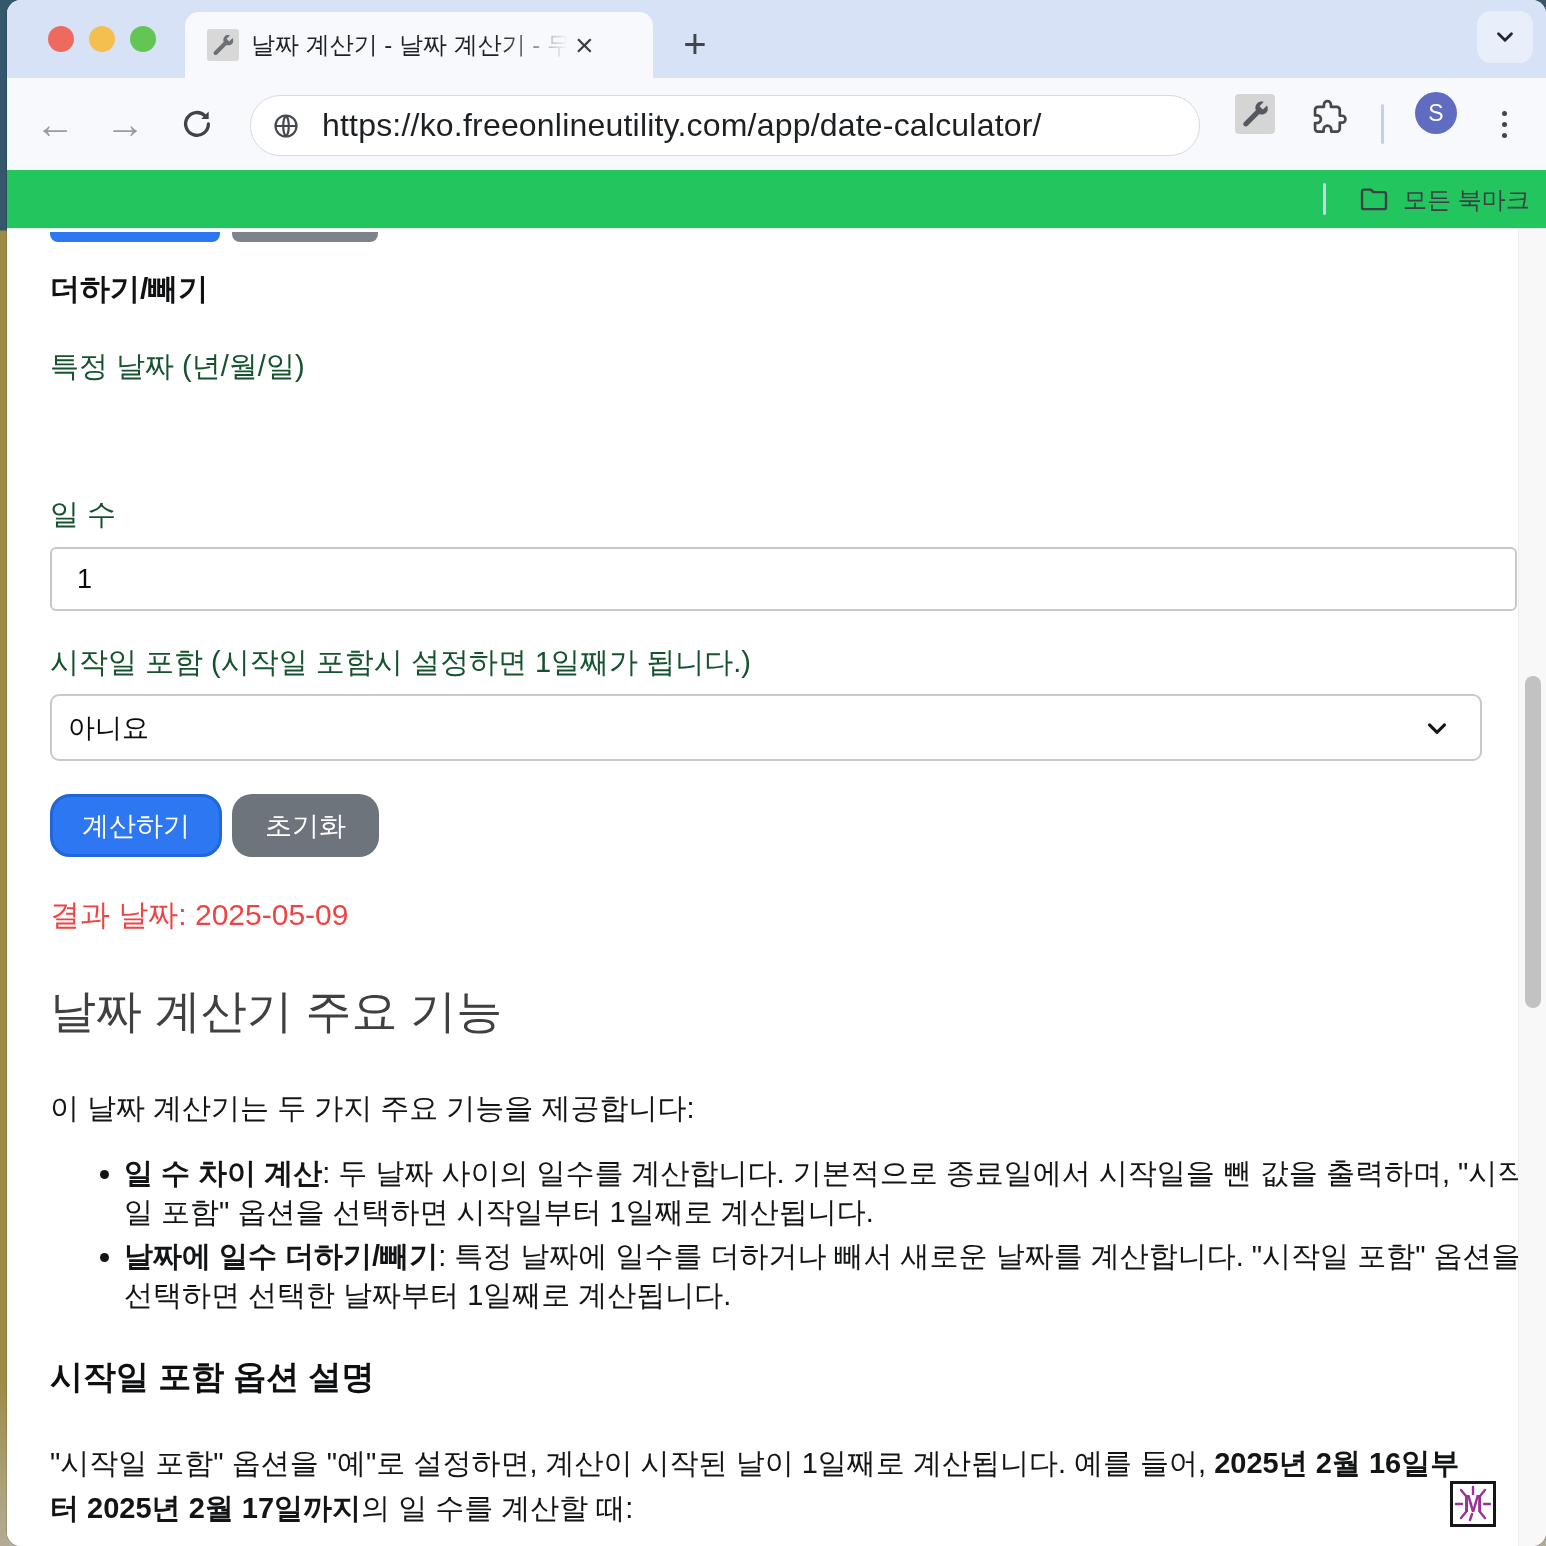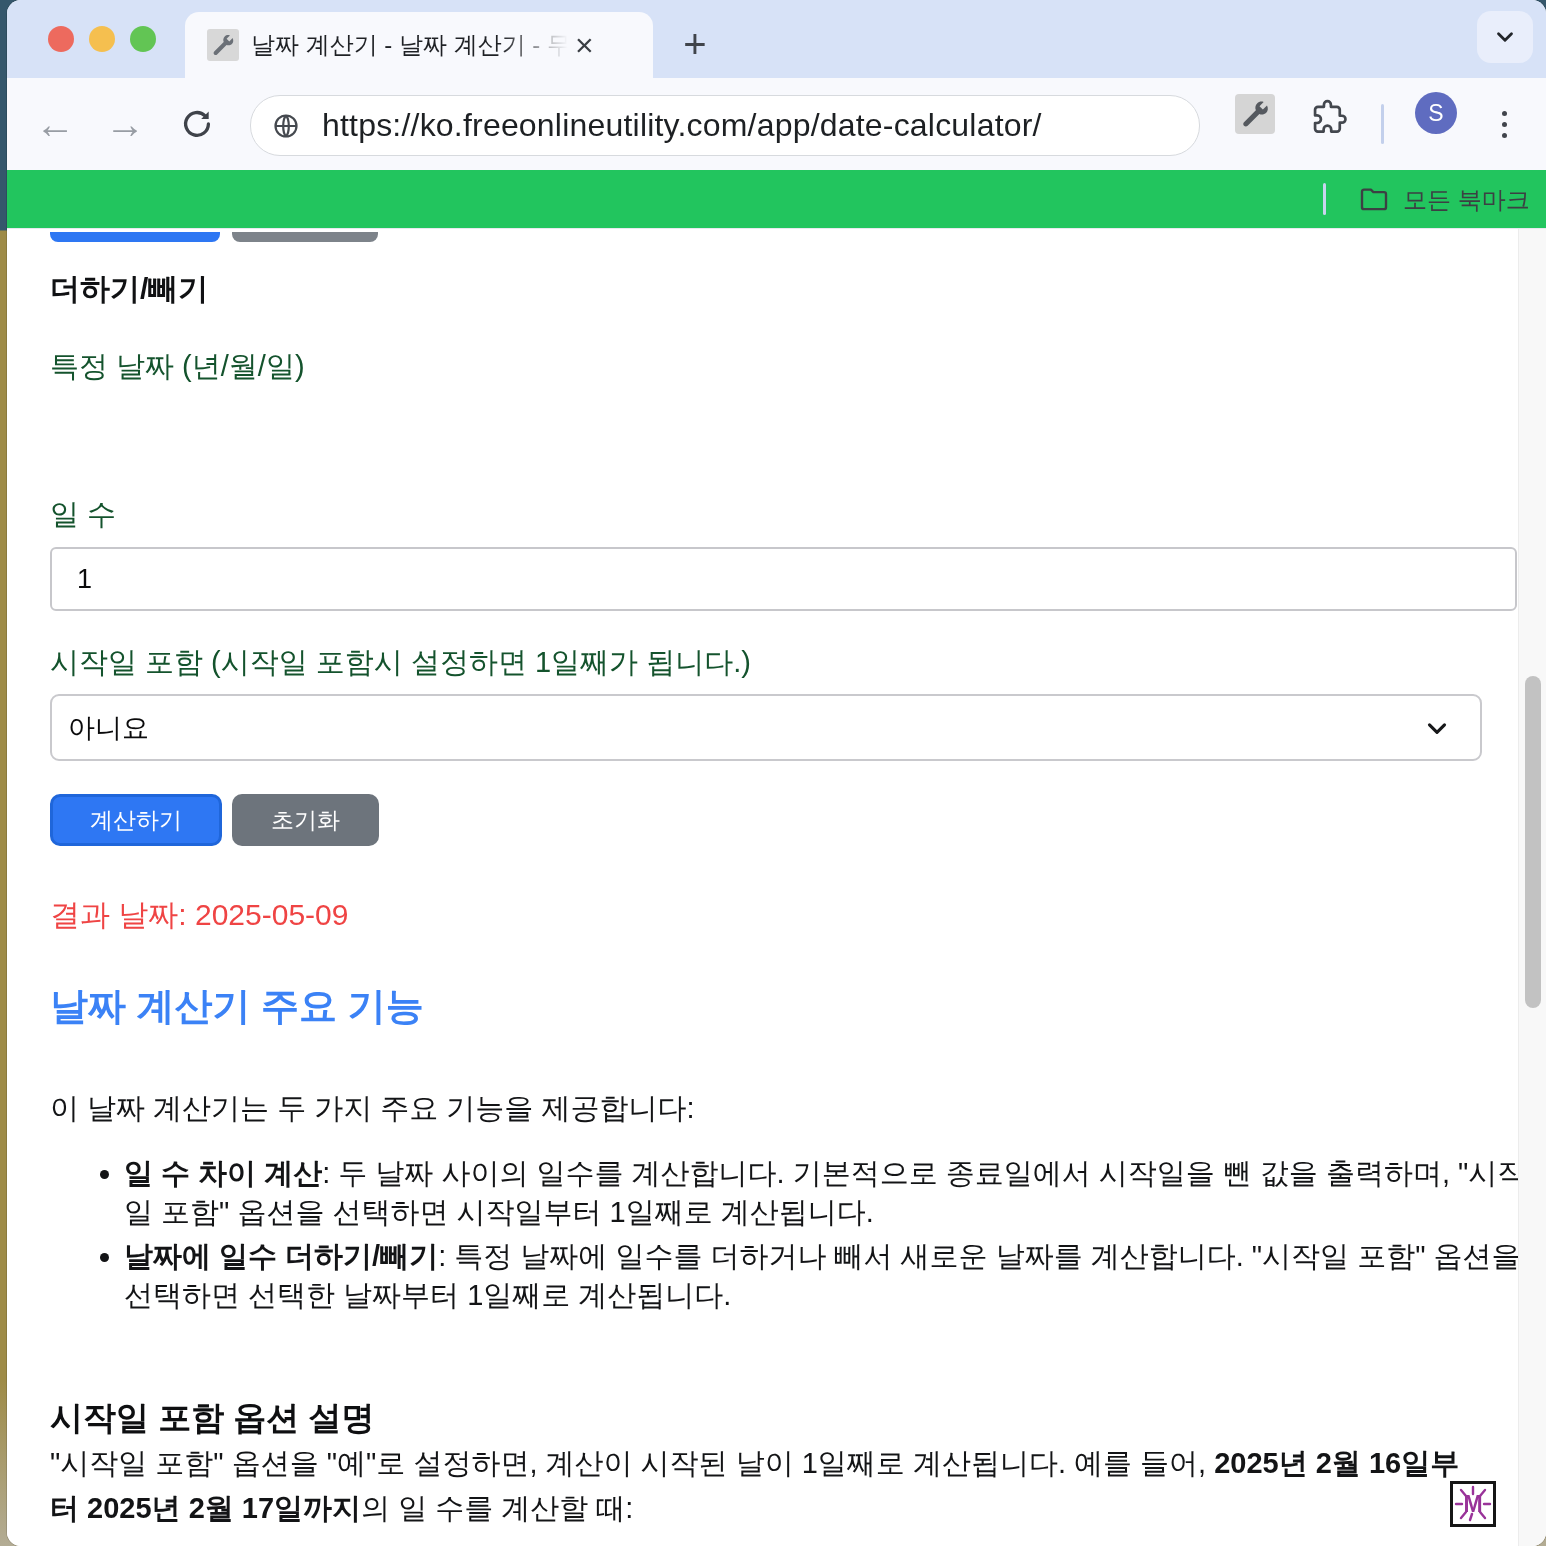--- a/index.html
+++ b/index.html
@@ -84,31 +84,31 @@
     background:#fff;display:flex;align-items:center;font-size:27px;color:#0b0b0c;box-sizing:border-box;
   }
   .days-input span{margin-left:25px;}
   .lbl-include{top:414px;}
   .select{
     position:absolute;left:43px;top:465px;width:1432px;height:67px;border:2px solid #c9c9cd;border-radius:9px;
     background:#fff;display:flex;align-items:center;font-size:27px;color:#0b0b0c;box-sizing:border-box;
   }
   .select .sval{margin-left:16px;flex:1;}
   .select .chev{margin-right:28px;display:flex;}
-  .btn{position:absolute;top:565px;height:52px;border-radius:10px;display:flex;align-items:center;
-    justify-content:center;font-size:23px;color:#ffffff;box-sizing:border-box;}
+  .btn{position:absolute;top:565px;height:63px;border-radius:20px;display:flex;align-items:center;
+    justify-content:center;font-size:27px;color:#ffffff;box-sizing:border-box;}
   .btn-calc{left:43px;width:172px;background:#2e77f3;border:3px solid #1f66da;}
   .btn-reset{left:225px;width:147px;background:#6d747c;}
   .result{position:absolute;left:43px;top:666px;font-size:30px;color:#ef4444;}
-  .h-features{position:absolute;left:43px;top:752px;font-size:38px;font-weight:bold;color:#3b82f6;}
+  .h-features{position:absolute;left:43px;top:752px;font-size:46px;font-weight:normal;color:#404040;}
   .p-intro{position:absolute;left:43px;top:860px;font-size:29px;color:#131416;}
   .feat-list{position:absolute;left:43px;top:925px;width:1420px;margin:0;padding:0 0 0 74px;
     font-size:29px;color:#131416;line-height:39px;}
   .feat-list li{margin:0 0 5px 0;}
-  .h-option{position:absolute;left:43px;top:1126px;font-size:33px;font-weight:bold;color:#0e0f11;margin-top:41px;}
+  .h-option{position:absolute;left:43px;top:1126px;font-size:33px;font-weight:bold;color:#0e0f11;}
   .p-option{position:absolute;left:43px;top:1212px;width:1428px;font-size:29px;color:#131416;line-height:45px;}
   b,strong{font-weight:bold;}
   
   .scroll-track{position:absolute;right:0;top:0;width:27px;height:100%;background:#f8f8f8;border-left:1px solid #ececec;}
   .scroll-thumb{position:absolute;right:5px;top:447px;width:16px;height:332px;border-radius:8px;background:#c2c2c2;}
   
   .logo-badge{position:absolute;left:1443px;top:1252px;width:46px;height:46px;background:#fff;
     border:3px solid #161616;box-sizing:border-box;display:flex;align-items:center;justify-content:center;}
   svg{display:block;}
 </style>

